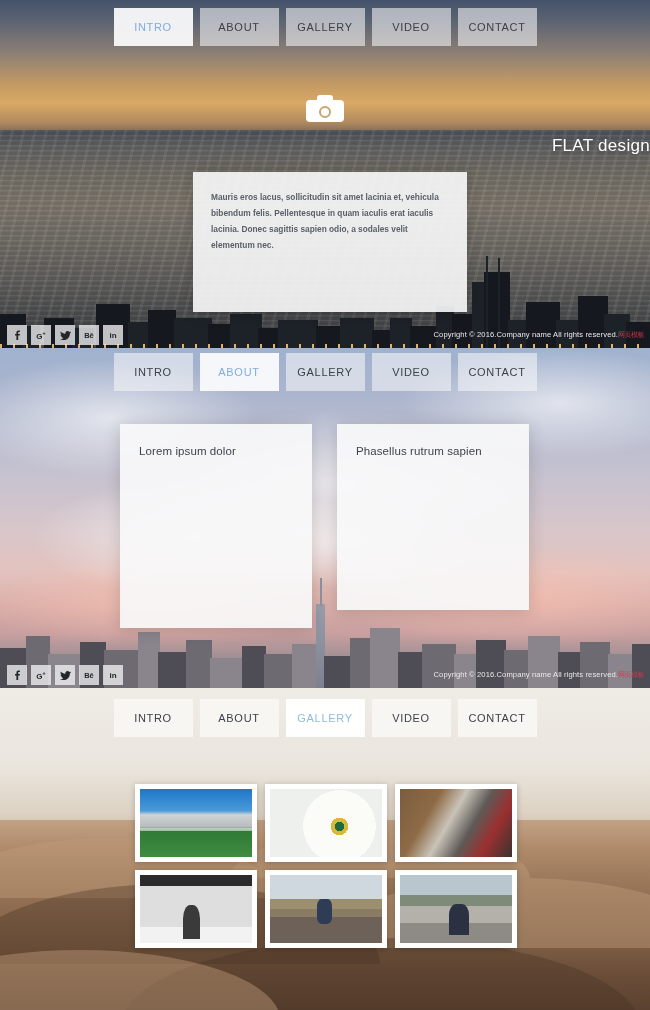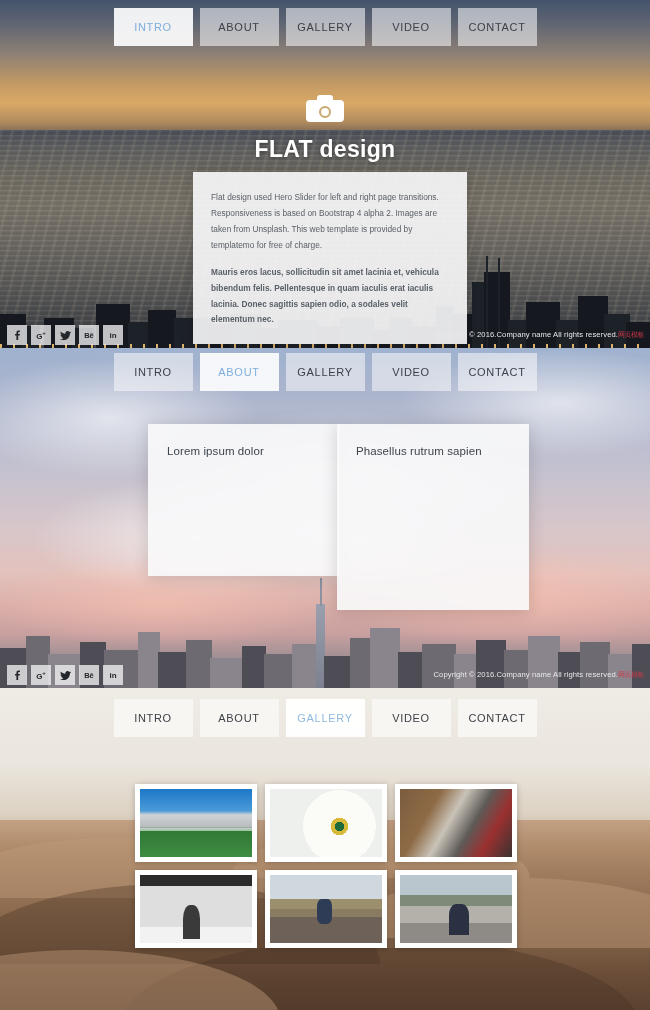--- a/index.html
+++ b/index.html
@@ -117,43 +117,43 @@
     position:absolute; left:0; right:0; top:95px; text-align:center; z-index:5;
   }
   .cam { display:inline-block; position:relative; width:38px; height:27px; }
   .cam-body { position:absolute; left:0; top:5px; width:38px; height:22px; background:#fff; border-radius:4px; }
   .cam-hump { position:absolute; left:11px; top:0; width:16px; height:8px; background:#fff; border-radius:3px 3px 0 0; }
   .cam-lens {
     position:absolute; left:13px; top:11px; width:12px; height:12px; border-radius:50%;
     border:2.5px solid #c8a76f; background:transparent;
   }
   .hero-title {
-    position:absolute; left:0; right:0; top:136px; text-align:center; z-index:5;
-    color:#fff; font-size:23px; font-weight:700; letter-spacing:.3px;
+    position:absolute; left:0; right:0; top:136px; text-align:right; z-index:5;
+    color:#fff; font-size:17px; font-weight:400; letter-spacing:.3px;
     text-shadow:0 1px 4px rgba(0,0,0,.35);
   }
   .hero-card {
     position:absolute; left:193px; top:172px; width:274px; min-height:140px; z-index:5;
     background:rgba(250,250,251,.90);
     padding:18px 18px 16px 18px;
     box-shadow:0 2px 14px rgba(0,0,0,.18);
   }
   .hero-card p {
     color:#5a6068; font-size:8.3px; line-height:1.92; margin-bottom:11px;
   }
   .hero-card p:last-child { margin-bottom:0;font-weight:bold; }
 
   
   .about-card {
     position:absolute; top:424px; width:192px; z-index:5;
     background:rgba(249,249,250,.92);
     padding:21px 19px 22px 19px;
     box-shadow:0 2px 16px rgba(0,0,0,.16);
   }
-  .about-card.left  { left:148px; height:152px; }
+  .about-card.left  { left:120px; height:204px; }
   .about-card.right { left:337px; height:186px; }
   .about-card h3 {
     color:#3e444b; font-size:11.5px; font-weight:400; margin-bottom:15px; letter-spacing:.1px;
   }
   .about-card p { color:#6a7078; font-size:7.7px; line-height:2.05; margin-bottom:11px; }
   .about-card p:last-child { margin-bottom:0; }
 
   
   .footbar { position:absolute; left:0; right:0; height:26px; z-index:7; display:flex; align-items:center; }
   .socials { display:flex; gap:4px; margin-left:7px; }
@@ -263,21 +263,20 @@
 
     <div class="hero-icon">
       <span class="cam">
         <span class="cam-hump"></span><span class="cam-body"></span><span class="cam-lens"></span>
       </span>
     </div>
 
     <div class="hero-title">FLAT design</div>
 
     <div class="hero-card">
-      <p>Flat design used Hero Slider for left and right page transitions. Responsiveness is based on Bootstrap 4 alpha 2. Images are taken from Unsplash. This web template is provided by templatemo for free of charge.</p>
       <p>Mauris eros lacus, sollicitudin sit amet lacinia et, vehicula bibendum felis. Pellentesque in quam iaculis erat iaculis lacinia. Donec sagittis sapien odio, a sodales velit elementum nec.</p>
     </div>
 
     <div class="footbar" style="bottom:0;">
       <div class="socials">
         <div class="soc">
           <svg width="8" height="10" viewBox="0 0 8 10">
               <path d="M5.2 10V5.6h1.5l.2-1.7H5.2V2.8c0-.5.1-.8.8-.8h.9V.5C6.7.5 6.2.4 5.6.4 4.3.4 3.4 1.2 3.4 2.7v1.2H2v1.7h1.4V10z" fill="#23262b"></path>
             </svg>
         </div>

